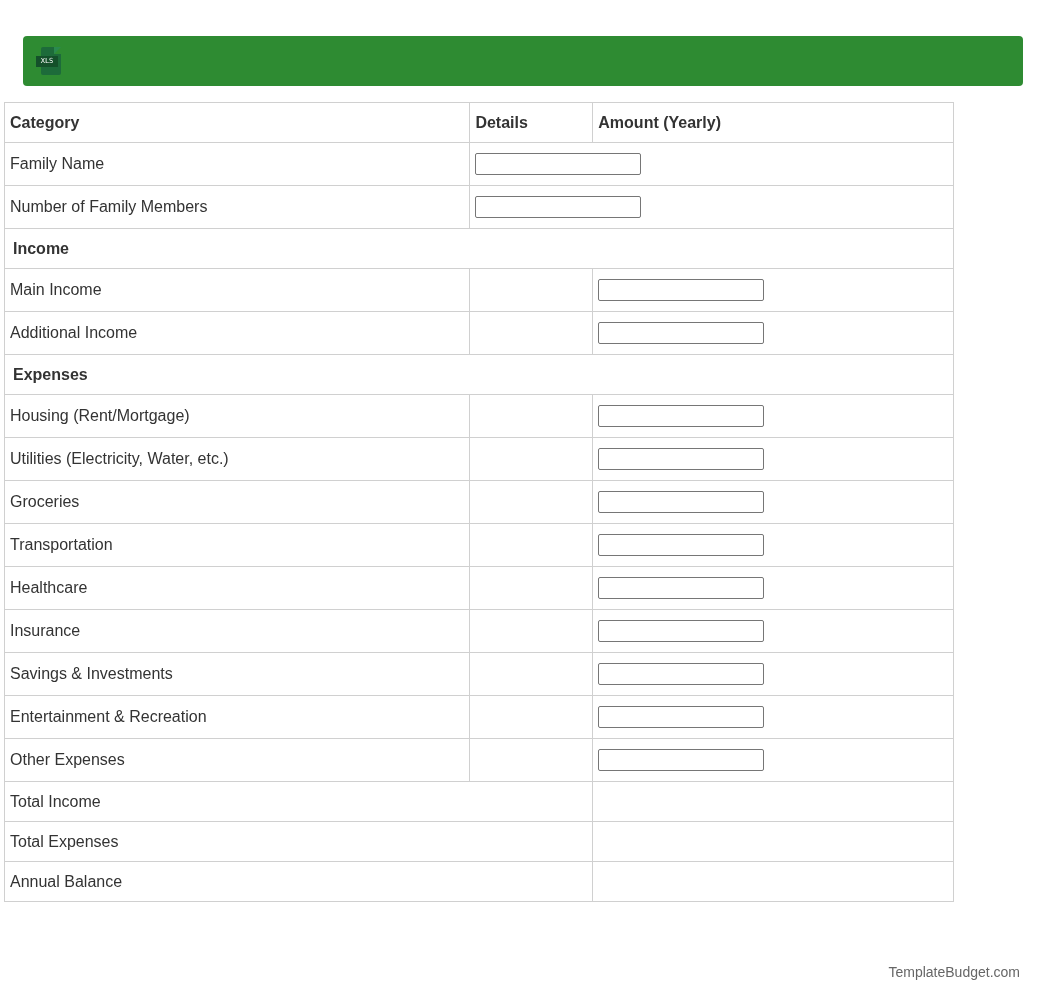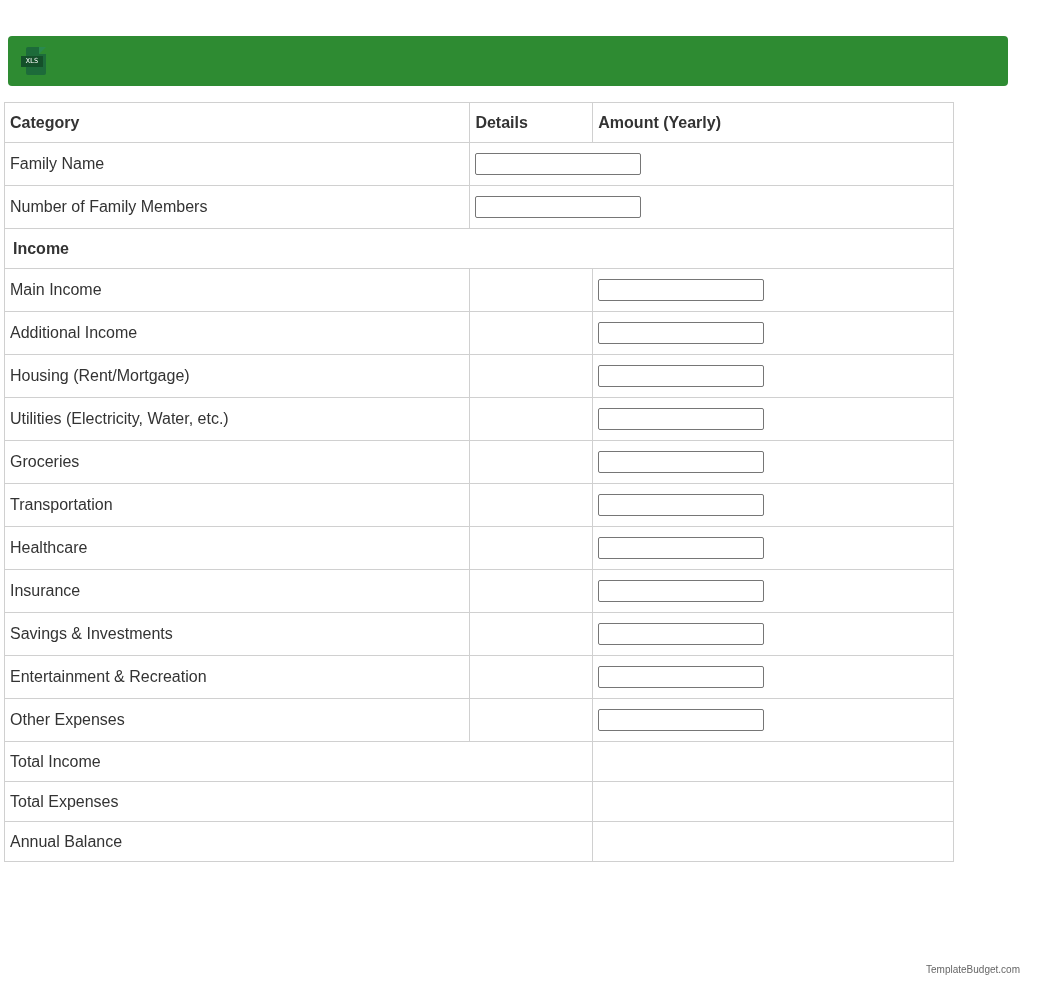--- a/index.html
+++ b/index.html
@@ -1,37 +1,37 @@
 <!DOCTYPE html>
 <html><head>
 <meta charset="utf-8">
 <style>
   html, body { margin: 0; padding: 0; background: #ffffff; }
   body { width: 1040px; height: 1002px; position: relative; font-family: "Liberation Sans", sans-serif; color: #333333; }
   .header-bar {
-    position: absolute; left: 8px; top: 36px; width: 1000px; height: 50px;
+    position: absolute; left: 23px; top: 36px; width: 1000px; height: 50px;
     background: #2e8b32; border-radius: 4px; display: flex; align-items: center;
   }
   .xls-icon { position: relative; width: 30px; height: 30px; margin-left: 12px; margin-right: 12px; }
   .xls-icon .page { position: absolute; left: 6px; top: 1px; width: 20px; height: 28px; background: #1d6b3a; border-radius: 2px; }
   .xls-icon .fold { position: absolute; right: 4px; top: 1px; width: 0; height: 0; border-left: 7px solid #2a8a4e; border-bottom: 7px solid #2e8b32; }
   .xls-icon .label { position: absolute; left: 1px; top: 10px; width: 22px; height: 11px; background: #14502a; color: #ffffff; font-size: 7px; line-height: 11px; text-align: center; font-family: "DejaVu Sans Mono", monospace; }
   .title { color: #ffffff; font-size: 23px; font-weight: normal; }
   table.budget {
     position: absolute; left: 4px; top: 102px; width: 950px;
     border-collapse: collapse; font-size: 16px; color: #333333;
   }
   table.budget td, table.budget th { border: 1px solid #d0d0d0; padding: 0 5px; text-align: left; vertical-align: middle; }
   table.budget th { font-weight: bold; height: 39px; }
   table.budget td { height: 42px; }
   tr.section td { font-weight: bold; height: 39px; padding-left: 8px; }
   tr.total td { height: 39px; }
   col.c1 { width: 466px; } col.c2 { width: 123px; } col.c3 { width: 361px; }
   .field { width: 164px; height: 20px; border: 1px solid #767676; border-radius: 2px; padding: 0; margin: 0; display: block; background: #fff; }
-  .footer { position: absolute; right: 20px; top: 964px; font-size: 10px; color: #666666; }
+  .footer { position: absolute; right: 20px; top: 964px; font-size: 14px; color: #666666; }
 </style>
 </head>
 <body>
 
 <div class="header-bar">
   <div class="xls-icon">
     <div class="page"></div>
       <div class="fold"></div>
     <div class="label">XLS</div>
   </div>
@@ -75,20 +75,23 @@
         </td>
     </tr>
     <tr>
       <td>Additional Income</td>
       <td></td>
       <td>
           <input class="field" type="text" value="" style="">
         </td>
     </tr>
 
+    <tr class="section">
+      <td colspan="3">Expenses</td>
+    </tr>
     <tr>
       <td>Housing (Rent/Mortgage)</td>
       <td></td>
       <td>
           <input class="field" type="text" value="" style="">
         </td>
     </tr>
     <tr>
       <td>Utilities (Electricity, Water, etc.)</td>
       <td></td>

